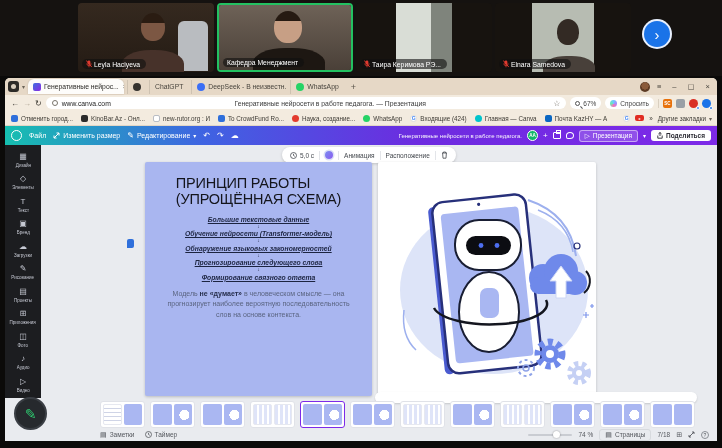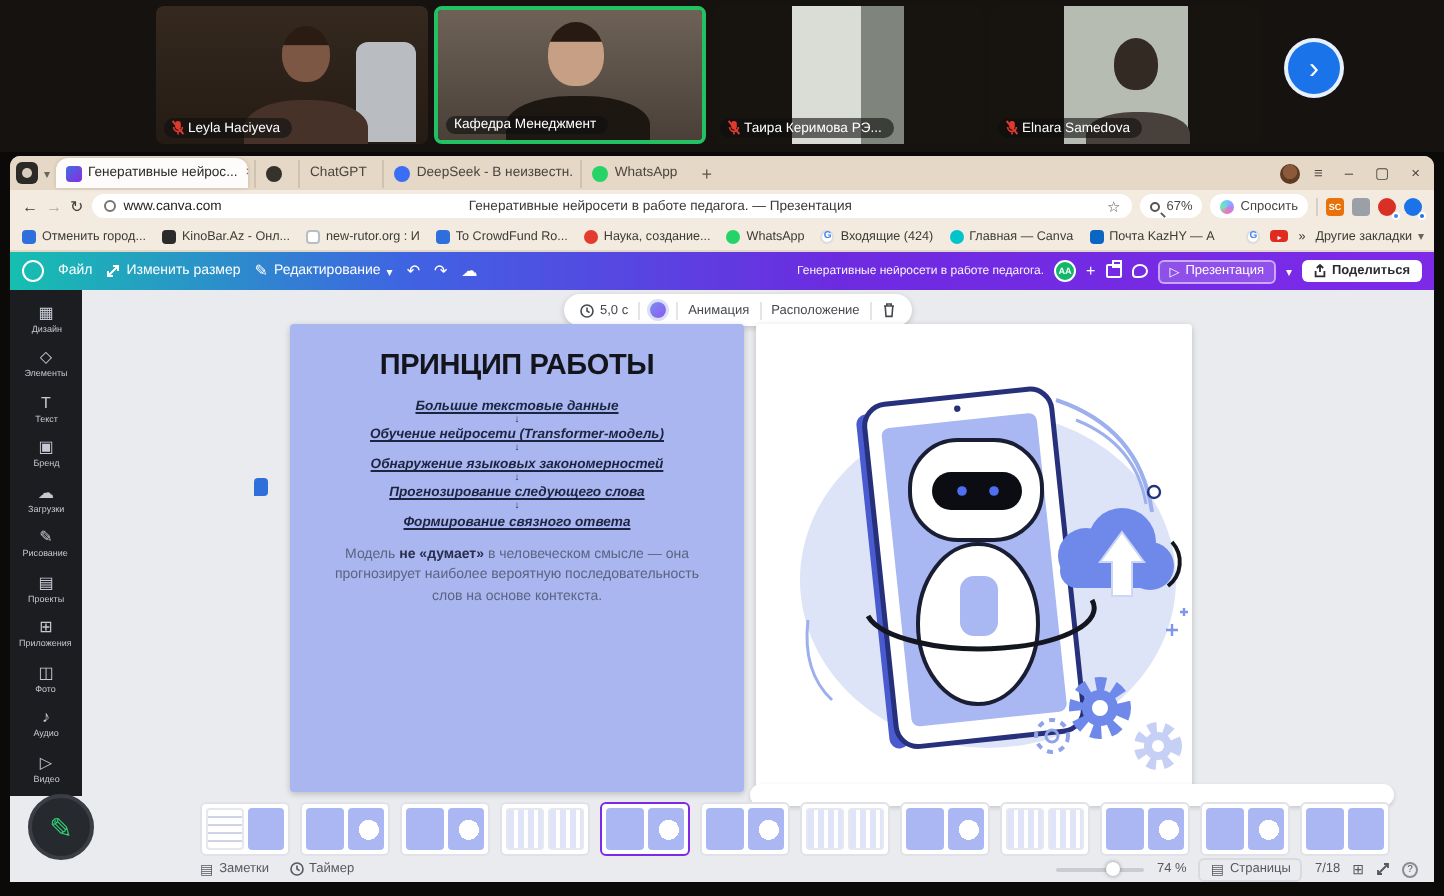--- a/index.html
+++ b/index.html
@@ -89,21 +89,21 @@
   
   .canvas-area{position:relative;height:296px;background:#e9ebef;}
   .sidebar{position:absolute;left:0;top:0;width:36px;height:253px;background:#1c1d20;display:flex;flex-direction:column;padding-top:4px;}
   .sb-item{height:22.5px;display:flex;flex-direction:column;align-items:center;justify-content:center;color:#c6c9d3;}
   .sb-item .ic{font-size:8px;line-height:1;}
   .sb-item .lb{font-size:5px;margin-top:1px;transform:scale(.9);white-space:nowrap;}
   .ctx-toolbar{position:absolute;left:277px;top:2px;height:16px;background:#fff;border-radius:8px;box-shadow:0 1px 3px rgba(0,0,0,.18);display:flex;align-items:center;gap:5px;padding:0 8px;font-size:6.5px;color:#45494f;}
   .ctx-div{width:1px;height:9px;background:#e3e5e9;}
   .color-dot{width:8px;height:8px;border-radius:50%;background:linear-gradient(135deg,#7b8df0,#8a5cf0);box-shadow:0 0 0 1.5px #dbe0f5;}
   .slide-left{position:absolute;left:140px;top:17px;width:227px;height:234px;background:#a9b6f0;border-radius:2px;box-shadow:0 1px 3px rgba(0,0,0,.2);display:flex;flex-direction:column;align-items:center;}
-  .sl-title{margin-top:14px;font-size:14.5px;line-height:1.1;font-weight:700;color:#14151c;letter-spacing:-.2px;}
+  .sl-title{margin-top:14px;font-size:14.5px;line-height:1.1;font-weight:400;color:#14151c;letter-spacing:-.2px;}
   .steps{margin-top:8px;display:flex;flex-direction:column;align-items:center;gap:1px;}
   .step{font-size:6.8px;font-weight:bold;font-style:italic;text-decoration:underline;color:#1c2440;white-space:nowrap;}
   .stepsep{font-size:5px;color:#1c2440;line-height:1.1;}
   .sl-note{margin-top:8px;width:196px;text-align:center;font-size:7px;line-height:1.5;color:#5a6480;}
   .sl-note b{color:#272f4d;}
   .slide-right{position:absolute;left:373px;top:17px;width:218px;height:234px;background:#fff;border-radius:2px;box-shadow:0 1px 3px rgba(0,0,0,.2);overflow:hidden;}
   .cursor-dot{position:absolute;left:122px;top:94px;width:7px;height:9px;background:#2f6fdb;border-radius:2px 2px 2px 0;}
   .h-scroll{position:absolute;left:370px;top:247px;width:322px;height:11px;background:#fff;border-radius:6px;box-shadow:0 1px 2px rgba(0,0,0,.15);}
   .fab{position:absolute;left:9px;top:252px;width:33px;height:33px;border-radius:50%;background:#26292d;border:2px solid #3a3e44;display:flex;align-items:center;justify-content:center;color:#2ecc71;font-size:14px;}
   .filmstrip{position:absolute;left:95px;top:256px;display:flex;gap:5px;}
@@ -395,20 +395,21 @@
         <span>Расположение</span>
         <span class="ctx-div"></span>
         <svg width="7" height="8" viewBox="0 0 7 8">
             <path d="M1 2 H6 M2.4 2 V1 H4.6 V2 M1.6 2 L2 7.2 H5 L5.4 2" stroke="#45494f" stroke-width="0.8" fill="none"></path>
           </svg>
       </div>
 
       <div class="slide-left">
         <div class="sl-title">
           <div>ПРИНЦИП РАБОТЫ</div>
+          <div>(УПРОЩЁННАЯ СХЕМА)</div>
         </div>
         <div class="steps">
           <span class="step">Большие текстовые данные</span>
           <span class="stepsep">↓</span>
           <span class="step">Обучение нейросети (Transformer-модель)</span>
           <span class="stepsep">↓</span>
           <span class="step">Обнаружение языковых закономерностей</span>
           <span class="stepsep">↓</span>
           <span class="step">Прогнозирование следующего слова</span>
           <span class="stepsep">↓</span>

